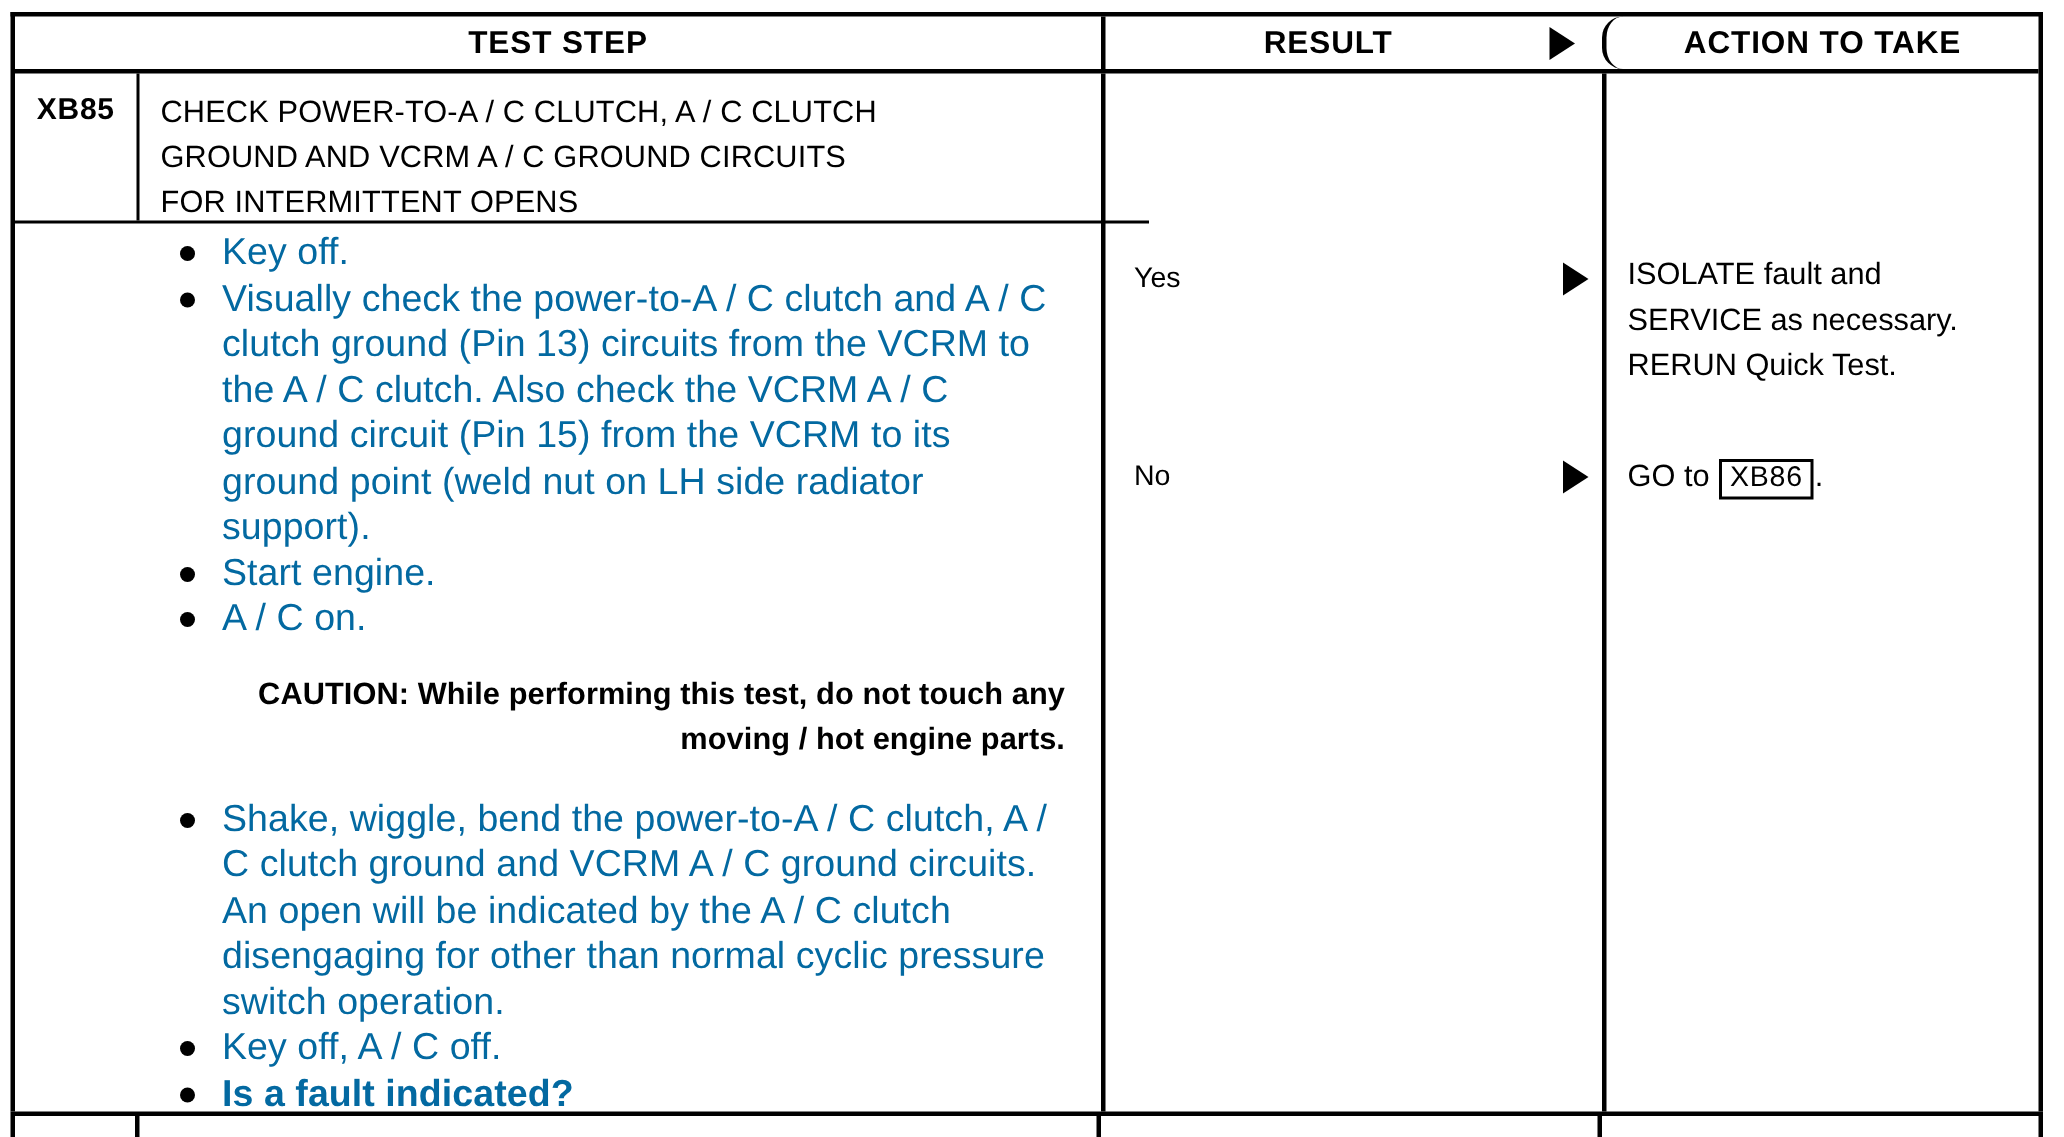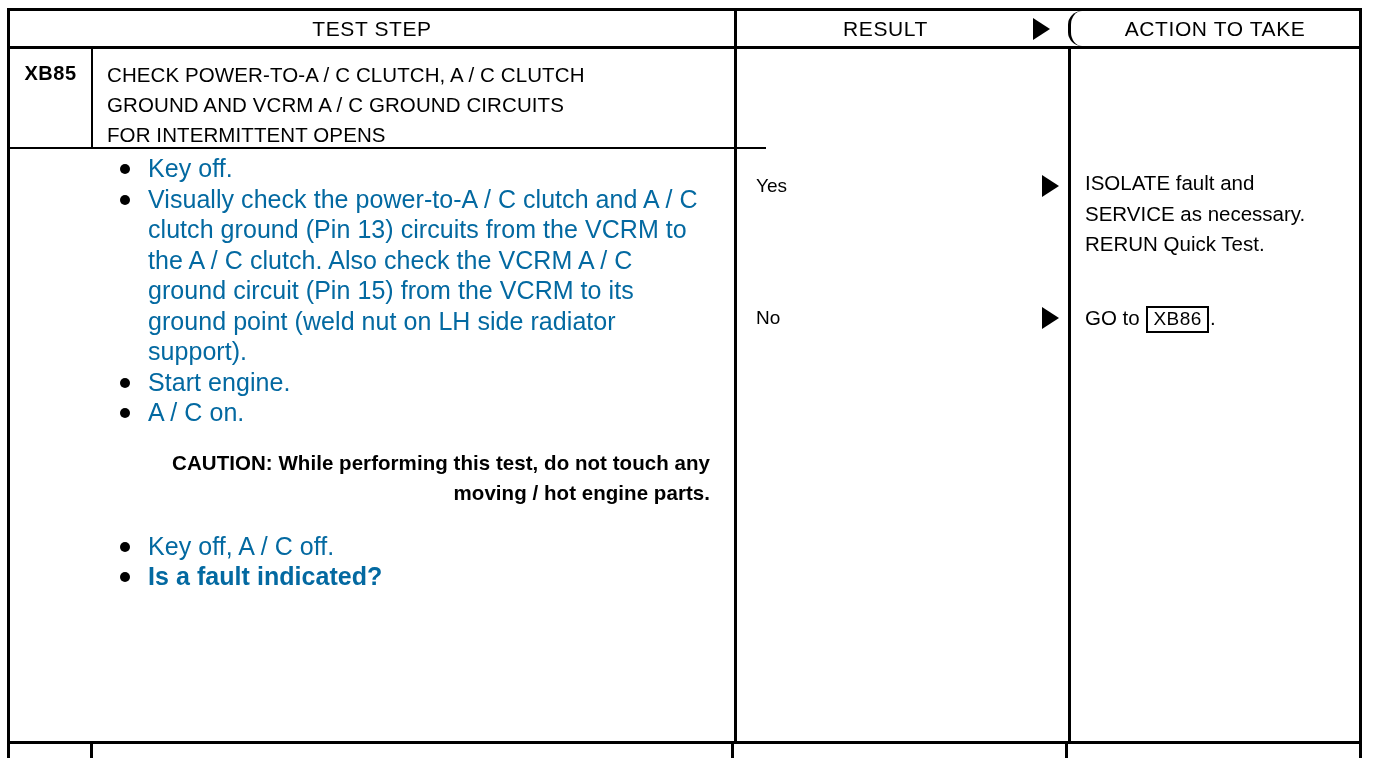--- a/index.html
+++ b/index.html
@@ -36,21 +36,21 @@
     height: 38px;
     border-bottom: 3px solid #000;
   }
   .hdr-cell {
     position: absolute;
     top: 0;
     height: 100%;
     display: flex;
     align-items: center;
     justify-content: center;
-    font-weight: normal;
+    font-weight: bold;
     font-size: 21px;
     letter-spacing: 0.6px;
     color: #000;
   }
   .hdr-teststep { left: 0;    width: 724px; }
   .hdr-result   { left: 724px; width: 334px; border-left: 3px solid #000; }
   .hdr-action   { left: 1058px; width: 291px; border-left: 3px solid #000; border-radius: 14px; }
 
   .hdr-result .hdr-text { margin-right: 34px; }
   .hdr-arrow-head {
@@ -266,20 +266,24 @@
             <span>Start engine.</span>
           </div>
 
           <div class="bullet-row">
             <span class="bullet-dot"></span>
             <span>A / C on.</span>
           </div>
 
           <div class="caution-row">CAUTION: While performing this test, do not touch any moving / hot engine parts.</div>
 
+          <div class="bullet-row">
+            <span class="bullet-dot"></span>
+            <span>Shake, wiggle, bend the power-to-A / C clutch, A / C clutch ground and VCRM A / C ground circuits. An open will be indicated by the A / C clutch disengaging for other than normal cyclic pressure switch operation.</span>
+          </div>
 
           <div class="bullet-row">
             <span class="bullet-dot"></span>
             <span>Key off, A / C off.</span>
           </div>
 
           <div class="bullet-row is-bold">
             <span class="bullet-dot"></span>
             <span>Is a fault indicated?</span>
           </div>

